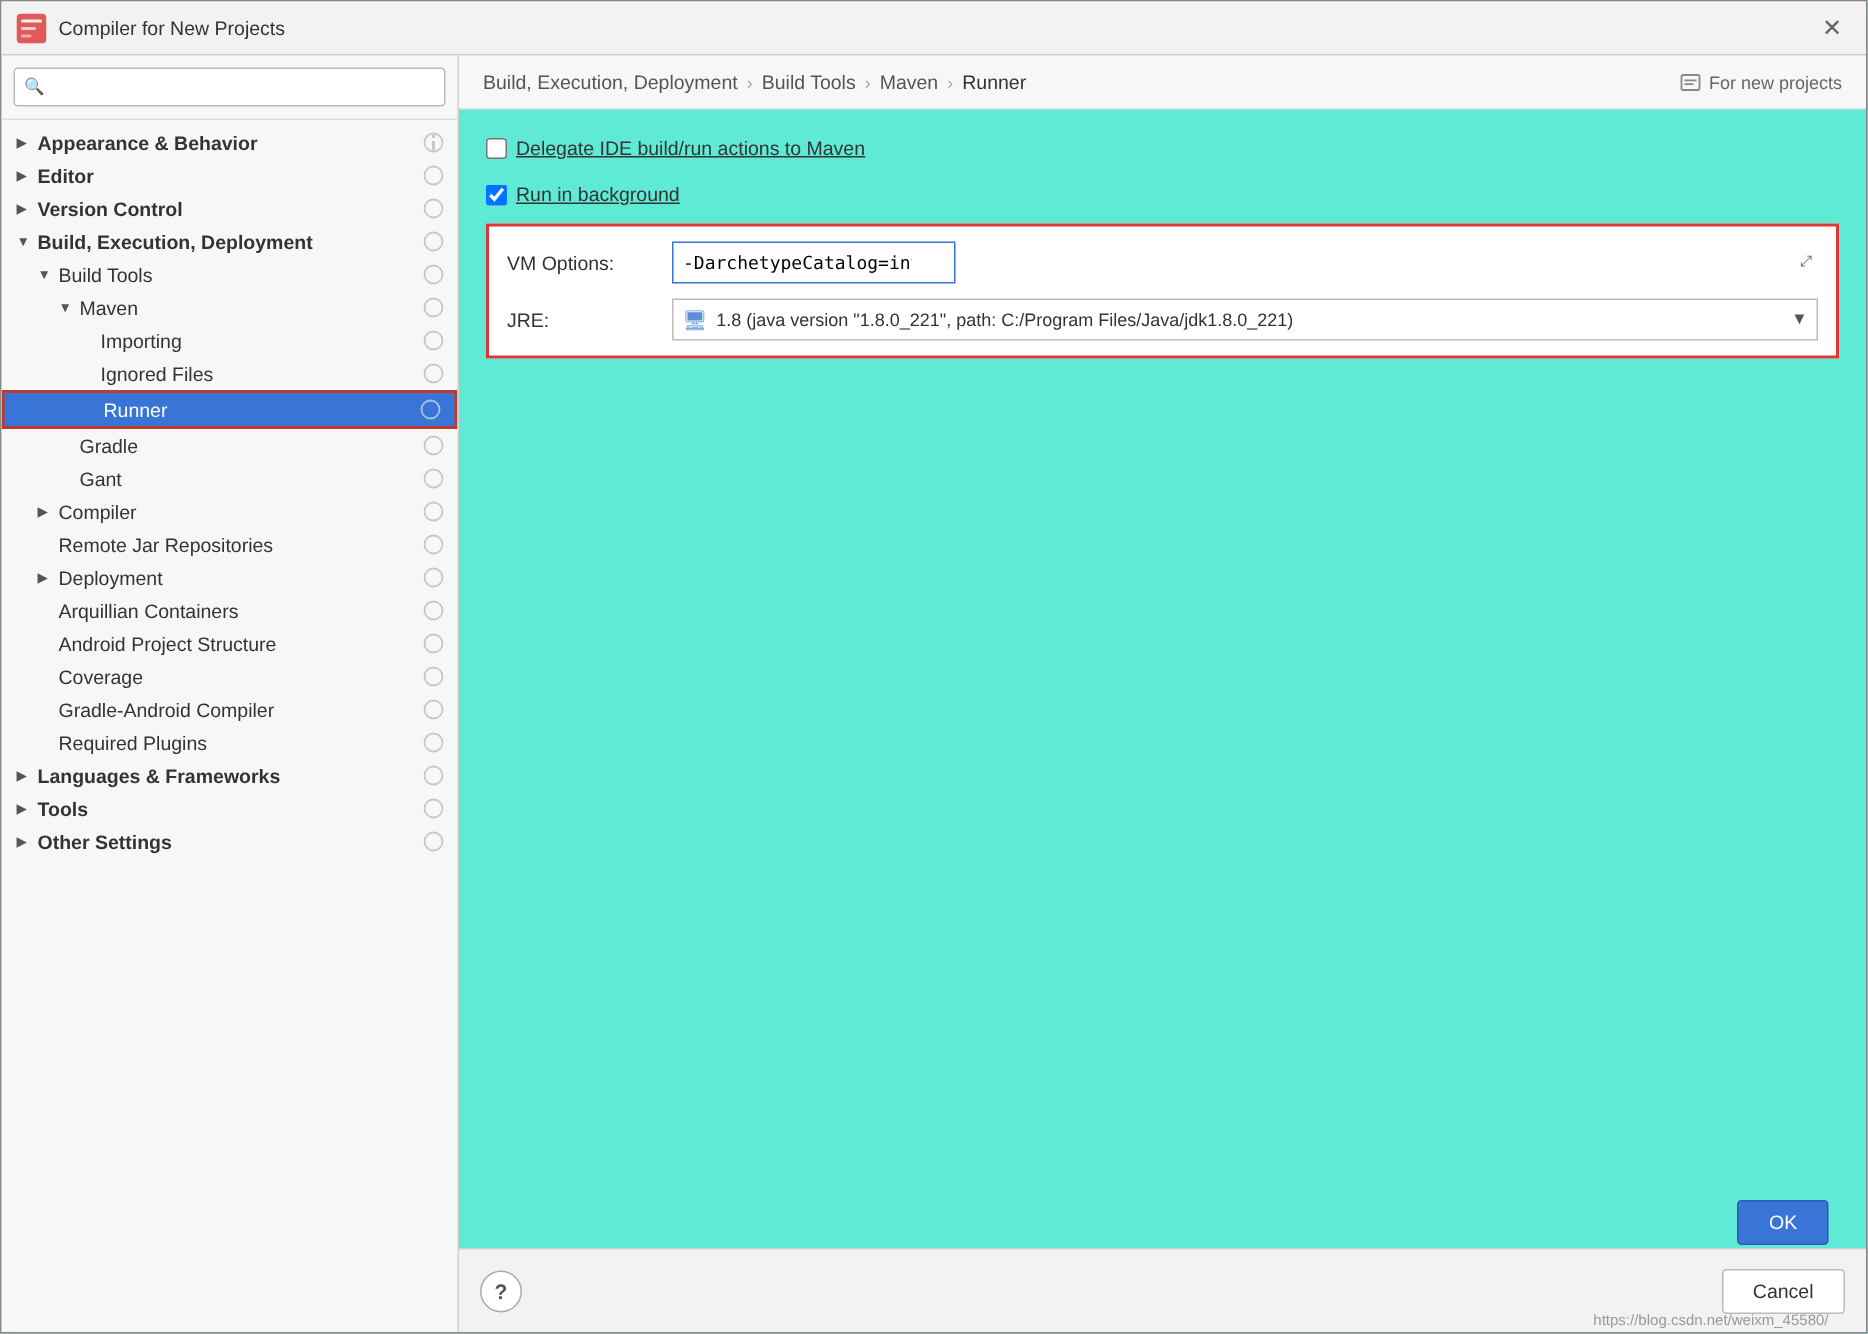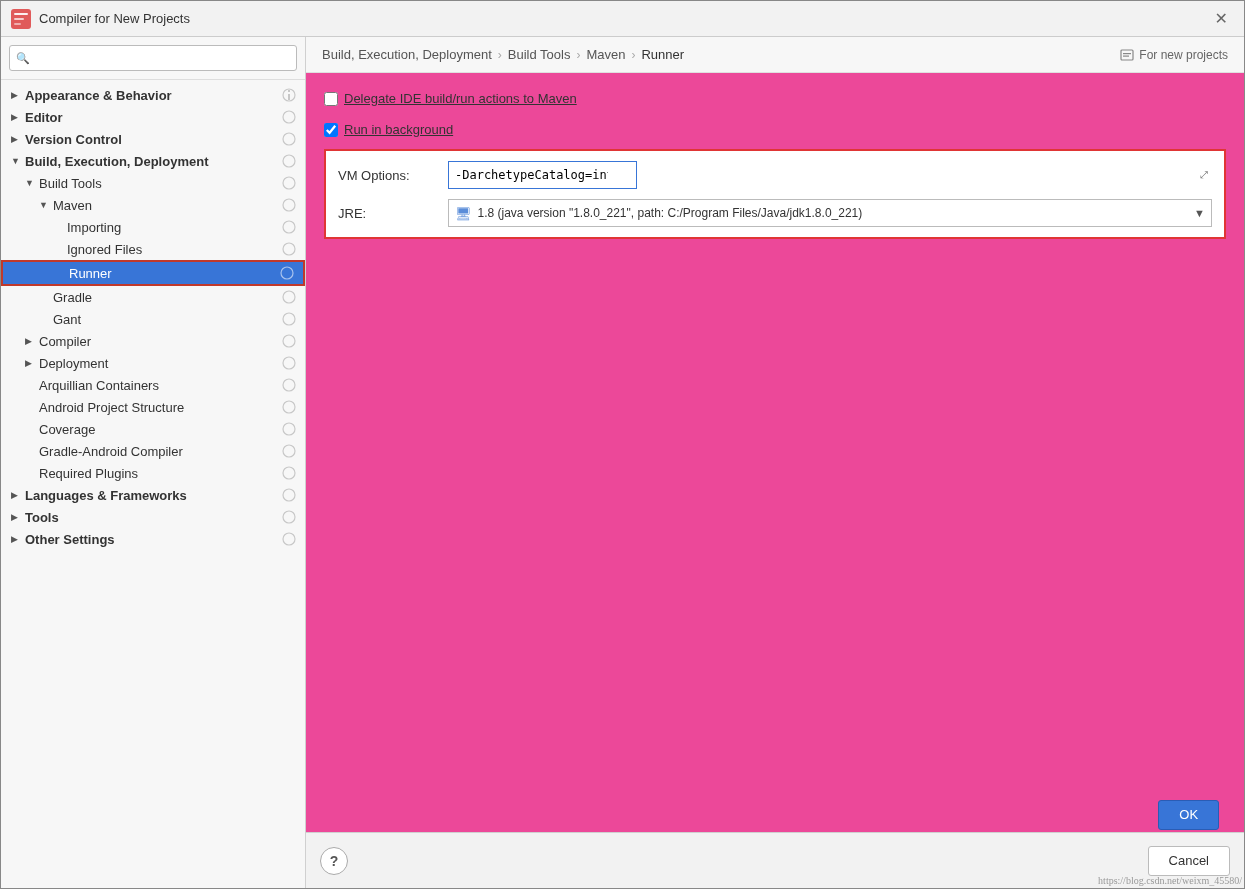--- a/index.html
+++ b/index.html
@@ -168,21 +168,21 @@
       display: flex;
       align-items: center;
       gap: 5px;
       color: #666;
       font-size: 12px;
     }
     .settings-content {
       flex: 1;
       overflow-y: auto;
       padding: 14px 18px;
-      background: #ec4899;
+      background: #5eead4;
     }
     
     .highlighted-section {
       border: 2px solid #e03535;
       margin-bottom: 12px;
       padding: 10px 12px;
       background: white;
     }
     .form-row {
       display: flex;
@@ -402,24 +402,23 @@
       border: 1px solid #bbb;
     }
     .btn-apply {
       background: white;
       color: #333;
       border: 1px solid #bbb;
     }
     .footer-url {
       position: absolute;
       bottom: 2px;
-      right: 2px;
+      right: 25px;
       font-size: 10px;
       color: #999;
-      font-family: Liberation Serif, serif;
     }
     .jre-select-container {
       flex: 1;
       position: relative;
       border: 1px solid #bbb;
       height: 28px;
       display: flex;
       align-items: center;
       background: white;
       padding: 0 6px;
@@ -546,20 +545,27 @@
         </div>
 
         <div class="nav-item indent-1">
           <span class="arrow">▶</span>
           <span class="label">Compiler</span>
           <svg class="settings-icon" viewBox="0 0 16 16">
               <circle cx="8" cy="8" r="6" fill="none" stroke="#999" stroke-width="1.2"></circle>
             </svg>
         </div>
 
+        <div class="nav-item indent-1">
+          <span class="arrow" style="visibility:hidden"></span>
+          <span class="label">Remote Jar Repositories</span>
+          <svg class="settings-icon" viewBox="0 0 16 16">
+              <circle cx="8" cy="8" r="6" fill="none" stroke="#999" stroke-width="1.2"></circle>
+            </svg>
+        </div>
 
         <div class="nav-item indent-1">
           <span class="arrow">▶</span>
           <span class="label">Deployment</span>
           <svg class="settings-icon" viewBox="0 0 16 16">
               <circle cx="8" cy="8" r="6" fill="none" stroke="#999" stroke-width="1.2"></circle>
             </svg>
         </div>
 
         <div class="nav-item indent-1">

